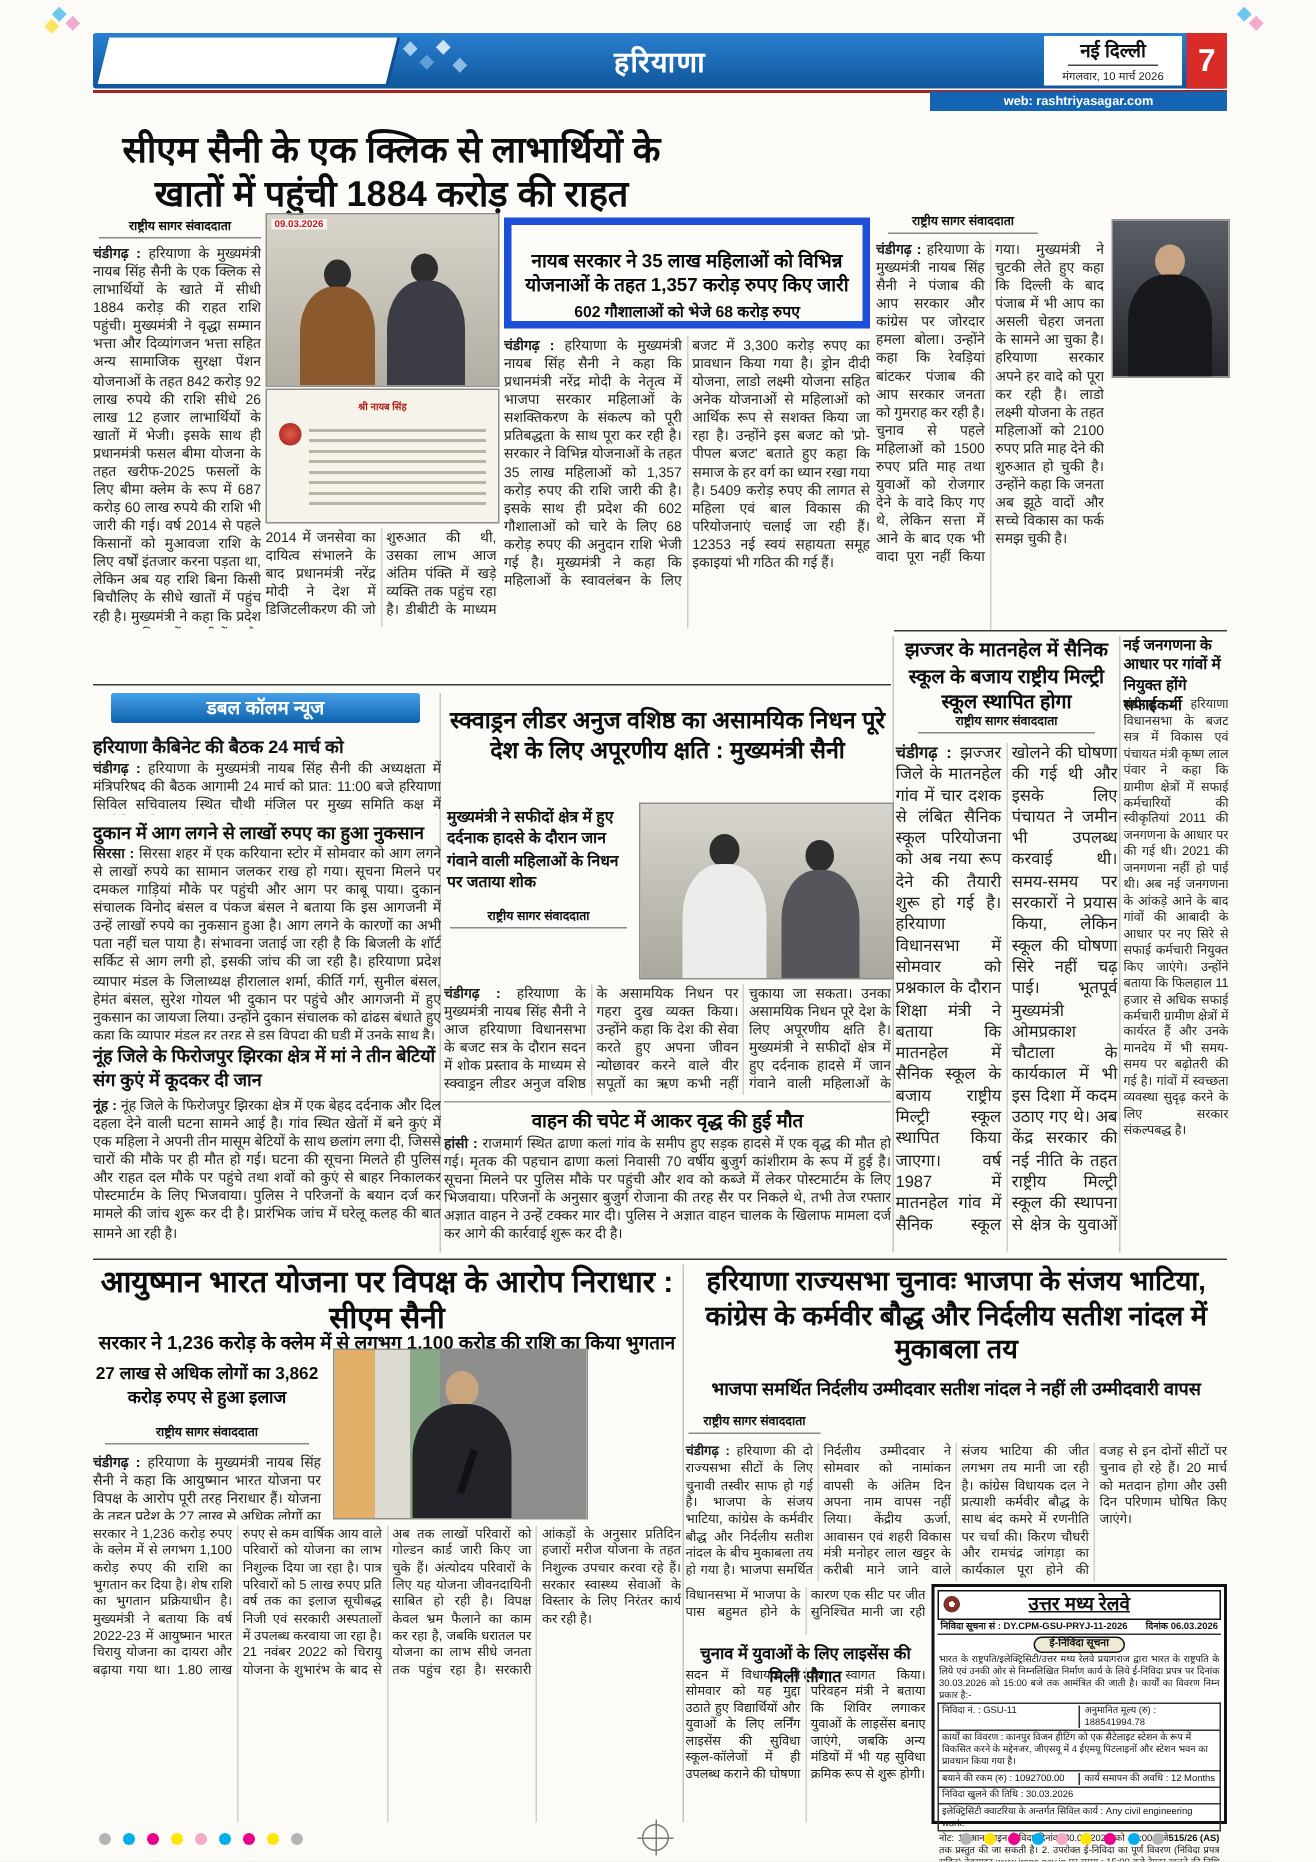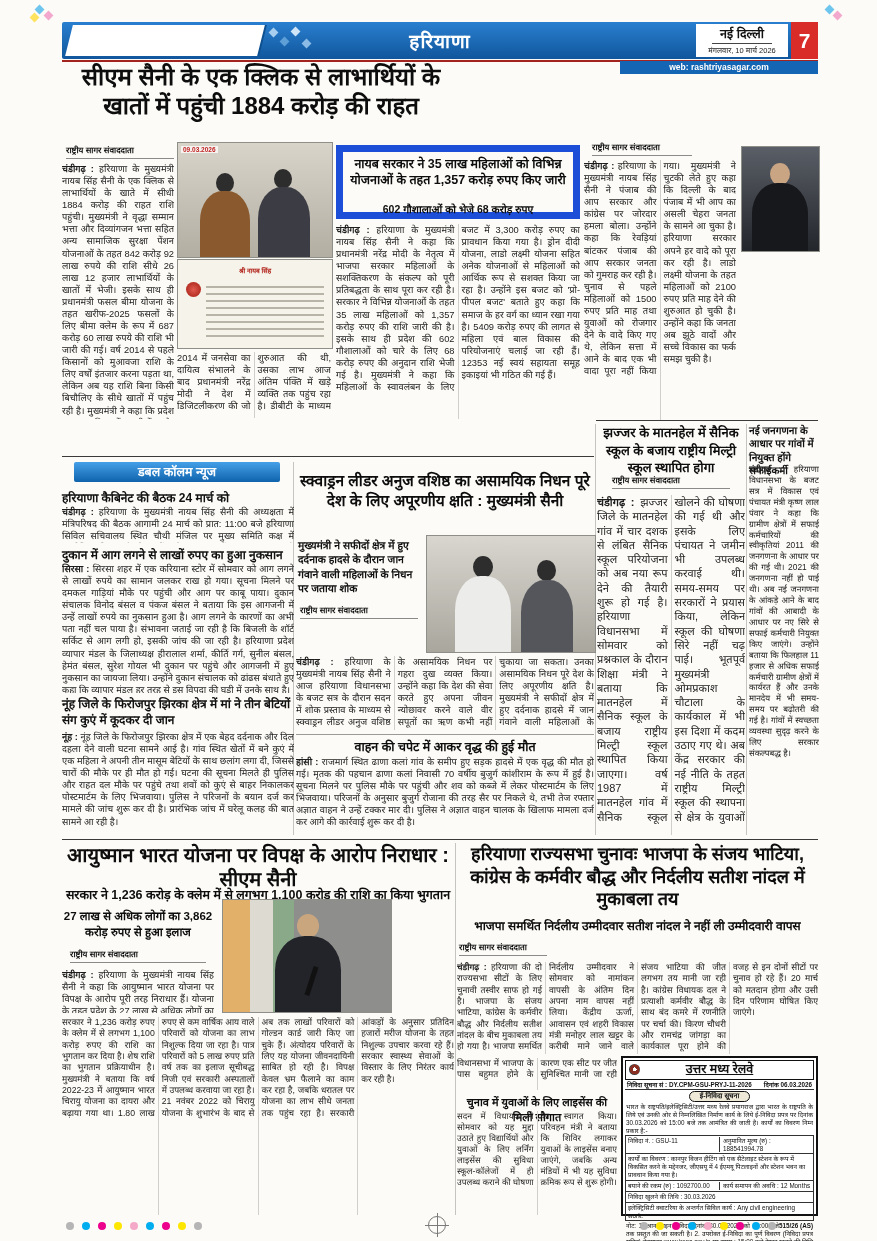--- a/index.html
+++ b/index.html
@@ -20,21 +20,21 @@
   .city-date{font-size:7.5px;font-weight:normal;color:#222;margin-top:1px}
   .pageno{position:absolute;right:0;top:0;width:27px;height:37px;background:#d92b27;color:#fff;
           font-size:21px;font-weight:bold;text-align:center;line-height:37px}
   .web-strip{background:#1465b3;color:#fff;font-size:8.5px;font-weight:bold;text-align:center;line-height:13px}
   .red-rule{background:#a3241f;height:2px}
   .diam{position:absolute;width:7px;height:7px;transform:rotate(45deg)}
   
   .hl{font-weight:bold;color:#0d0d0d;text-align:center}
   .body-txt{font-size:9.3px;line-height:1.3;text-align:justify;color:#1d1d1d;overflow:hidden}
   .dl{font-weight:bold}
-  .byline{font-weight:bold;font-size:8.3px;color:#111;border-bottom:1px solid #8a8a8a;
+  .byline{font-weight:bold;font-size:8.3px;text-align:center;color:#111;border-bottom:1px solid #8a8a8a;
           padding-bottom:3px}
   .cols2{column-count:2;column-gap:7px;column-rule:1px solid #cfcfcb}
   .cols3{column-count:3;column-gap:7px;column-rule:1px solid #cfcfcb}
   .cols4{column-count:4;column-gap:7px;column-rule:1px solid #cfcfcb}
   .hrule{background:#3a3a3a;height:1px}
   .vrule{background:#c4c4c0;width:1px}
   .banner{background:linear-gradient(#45a0e8,#0f63ad);color:#fff;font-weight:bold;font-size:12.5px;
           text-align:center;line-height:20px;border-radius:2px}
   .subhead-b{font-weight:bold;color:#111}
   
@@ -93,43 +93,43 @@
     <div class="mast-center">हरियाणा</div>
     <div class="city-panel">
       <div class="city-name">नई दिल्ली</div>
       <div class="city-date">मंगलवार, 10 मार्च 2026</div>
     </div>
     <div class="pageno">7</div>
   </div>
   <div class="abs red-rule" style="left:62px;top:60px;width:756px"></div>
   <div class="abs web-strip" style="left:620px;top:61px;width:198px;height:13px">web: rashtriyasagar.com</div>
 
-  <div class="abs hl" style="left:62px;top:62px;width:398px;font-size:24px;line-height:1.22">सीएम सैनी के एक क्लिक से लाभार्थियों के खातों में पहुंची 1884 करोड़ की राहत</div>
+  <div class="abs hl" style="left:62px;top:86px;width:398px;font-size:24px;line-height:1.22">सीएम सैनी के एक क्लिक से लाभार्थियों के खातों में पहुंची 1884 करोड़ की राहत</div>
   <div class="abs byline" style="left:66px;top:144px;width:108px">राष्ट्रीय सागर संवाददाता</div>
   <div class="abs body-txt" style="left:62px;top:163px;width:112px;height:256px">
     <span class="dl">चंडीगढ़ :</span>
     <span>हरियाणा के मुख्यमंत्री नायब सिंह सैनी के एक क्लिक से लाभार्थियों के खाते में सीधी 1884 करोड़ की राहत राशि पहुंची। मुख्यमंत्री ने वृद्धा सम्मान भत्ता और दिव्यांगजन भत्ता सहित अन्य सामाजिक सुरक्षा पेंशन योजनाओं के तहत 842 करोड़ 92 लाख रुपये की राशि सीधे 26 लाख 12 हजार लाभार्थियों के खातों में भेजी। इसके साथ ही प्रधानमंत्री फसल बीमा योजना के तहत खरीफ-2025 फसलों के लिए बीमा क्लेम के रूप में 687 करोड़ 60 लाख रुपये की राशि भी जारी की गई। वर्ष 2014 से पहले किसानों को मुआवजा राशि के लिए वर्षों इंतजार करना पड़ता था, लेकिन अब यह राशि बिना किसी बिचौलिए के सीधे खातों में पहुंच रही है। मुख्यमंत्री ने कहा कि प्रदेश सरकार किसानों, गरीबों और जरूरतमंदों के कल्याण के लिए समर्पित भाव से कार्य कर रही है। 10 साल में सरकार ने पारदर्शी व्यवस्था का एक नया मॉडल पेश किया है। खरीफ सत्र 2024-25 में गेहूं व अन्य फसलों का एक-एक दाना खरीदा गया।</span>
   </div>
   <div class="ph" style="left:177px;top:142px;width:154px;height:114px;background:linear-gradient(#d8d4ca,#b3aea2)">
     <div class="fig-head" style="left:38px;top:30px;width:18px;height:20px"></div>
     <div class="fig-body" style="left:22px;top:48px;width:50px;height:66px;background:#8a5a2e"></div>
     <div class="fig-head" style="left:96px;top:26px;width:18px;height:20px"></div>
     <div class="fig-body" style="left:80px;top:44px;width:52px;height:70px;background:#3c3c44"></div>
     <div class="stamp">09.03.2026</div>
   </div>
   <div class="ph" style="left:177px;top:259px;width:154px;height:88px;background:#f6f3ea">
     <div class="cert-title">श्री नायब सिंह</div>
     <div class="seal"></div>
     <div class="cert-lines"></div>
   </div>
   <div class="abs body-txt cols2" style="left:177px;top:352px;width:154px;height:66px">2014 में जनसेवा का दायित्व संभालने के बाद प्रधानमंत्री नरेंद्र मोदी ने देश में डिजिटलीकरण की जो शुरुआत की थी, उसका लाभ आज अंतिम पंक्ति में खड़े व्यक्ति तक पहुंच रहा है। डीबीटी के माध्यम से राशि सीधे लाभार्थियों के खातों में भेजी जा रही है।</div>
 
-  <div class="abs" style="left:336px;top:145px;width:244px;height:74px;border:7px solid #1d4ed8;padding:4px 5px;box-sizing:border-box">
+  <div class="abs" style="left:336px;top:145px;width:244px;height:74px;border:5px solid #1d4ed8;padding:16px 5px;box-sizing:border-box">
     <div class="hl" style="font-size:12.5px;line-height:1.28">नायब सरकार ने 35 लाख महिलाओं को विभिन्न योजनाओं के तहत 1,357 करोड़ रुपए किए जारी</div>
-    <div class="hl" style="font-size:10.5px;margin-top:14px">602 गौशालाओं को भेजे 68 करोड़ रुपए</div>
+    <div class="hl" style="font-size:10.5px;margin-top:2px">602 गौशालाओं को भेजे 68 करोड़ रुपए</div>
   </div>
   <div class="abs body-txt cols2" style="left:336px;top:224px;width:244px;height:195px">
     <span class="dl">चंडीगढ़ :</span>
     <span>हरियाणा के मुख्यमंत्री नायब सिंह सैनी ने कहा कि प्रधानमंत्री नरेंद्र मोदी के नेतृत्व में भाजपा सरकार महिलाओं के सशक्तिकरण के संकल्प को पूरी प्रतिबद्धता के साथ पूरा कर रही है। सरकार ने विभिन्न योजनाओं के तहत 35 लाख महिलाओं को 1,357 करोड़ रुपए की राशि जारी की है। इसके साथ ही प्रदेश की 602 गौशालाओं को चारे के लिए 68 करोड़ रुपए की अनुदान राशि भेजी गई है। मुख्यमंत्री ने कहा कि महिलाओं के स्वावलंबन के लिए बजट में 3,300 करोड़ रुपए का प्रावधान किया गया है। ड्रोन दीदी योजना, लाडो लक्ष्मी योजना सहित अनेक योजनाओं से महिलाओं को आर्थिक रूप से सशक्त किया जा रहा है। उन्होंने इस बजट को 'प्रो-पीपल बजट' बताते हुए कहा कि समाज के हर वर्ग का ध्यान रखा गया है। 5409 करोड़ रुपए की लागत से महिला एवं बाल विकास की परियोजनाएं चलाई जा रही हैं। 12353 नई स्वयं सहायता समूह इकाइयां भी गठित की गई हैं।</span>
   </div>
 
   <div class="abs byline" style="left:592px;top:141px;width:100px">राष्ट्रीय सागर संवाददाता</div>
   <div class="ph" style="left:741px;top:146px;width:77px;height:104px;background:linear-gradient(#5a5e66,#23262b)">
     <div class="fig-head" style="left:28px;top:16px;width:20px;height:22px;background:#c9a584"></div>
     <div class="fig-body" style="left:10px;top:36px;width:56px;height:68px;background:#17181c"></div>

